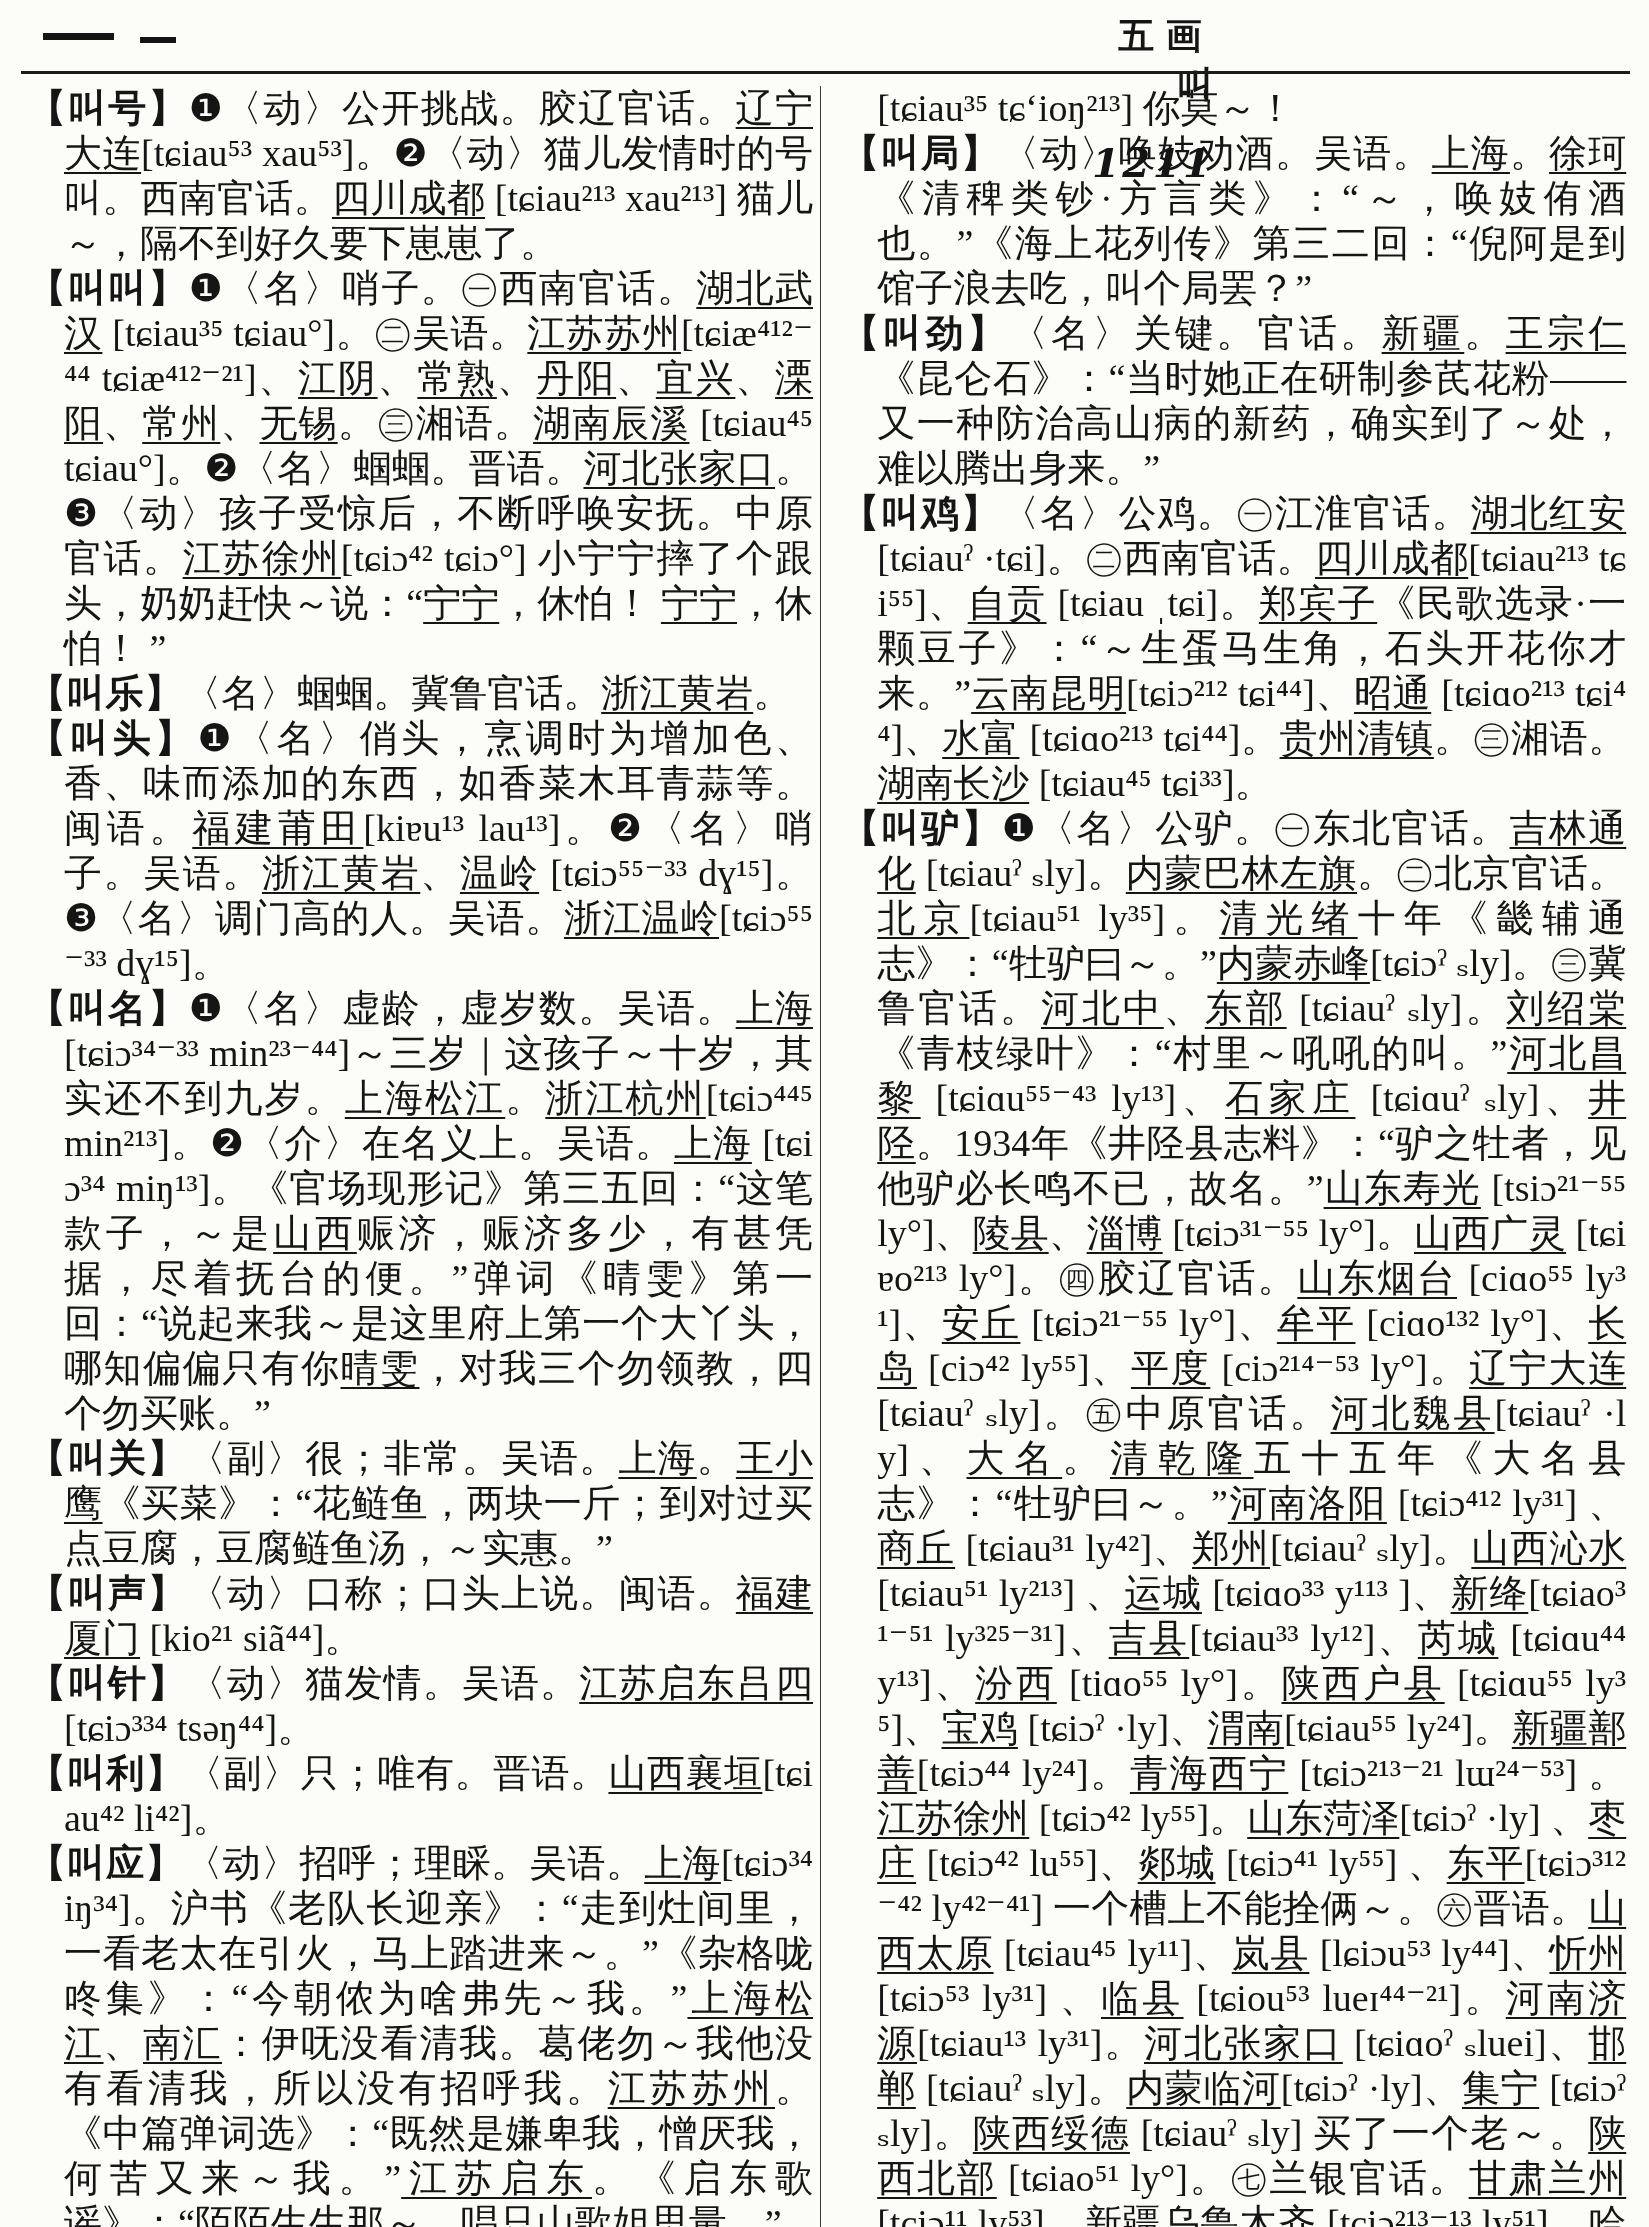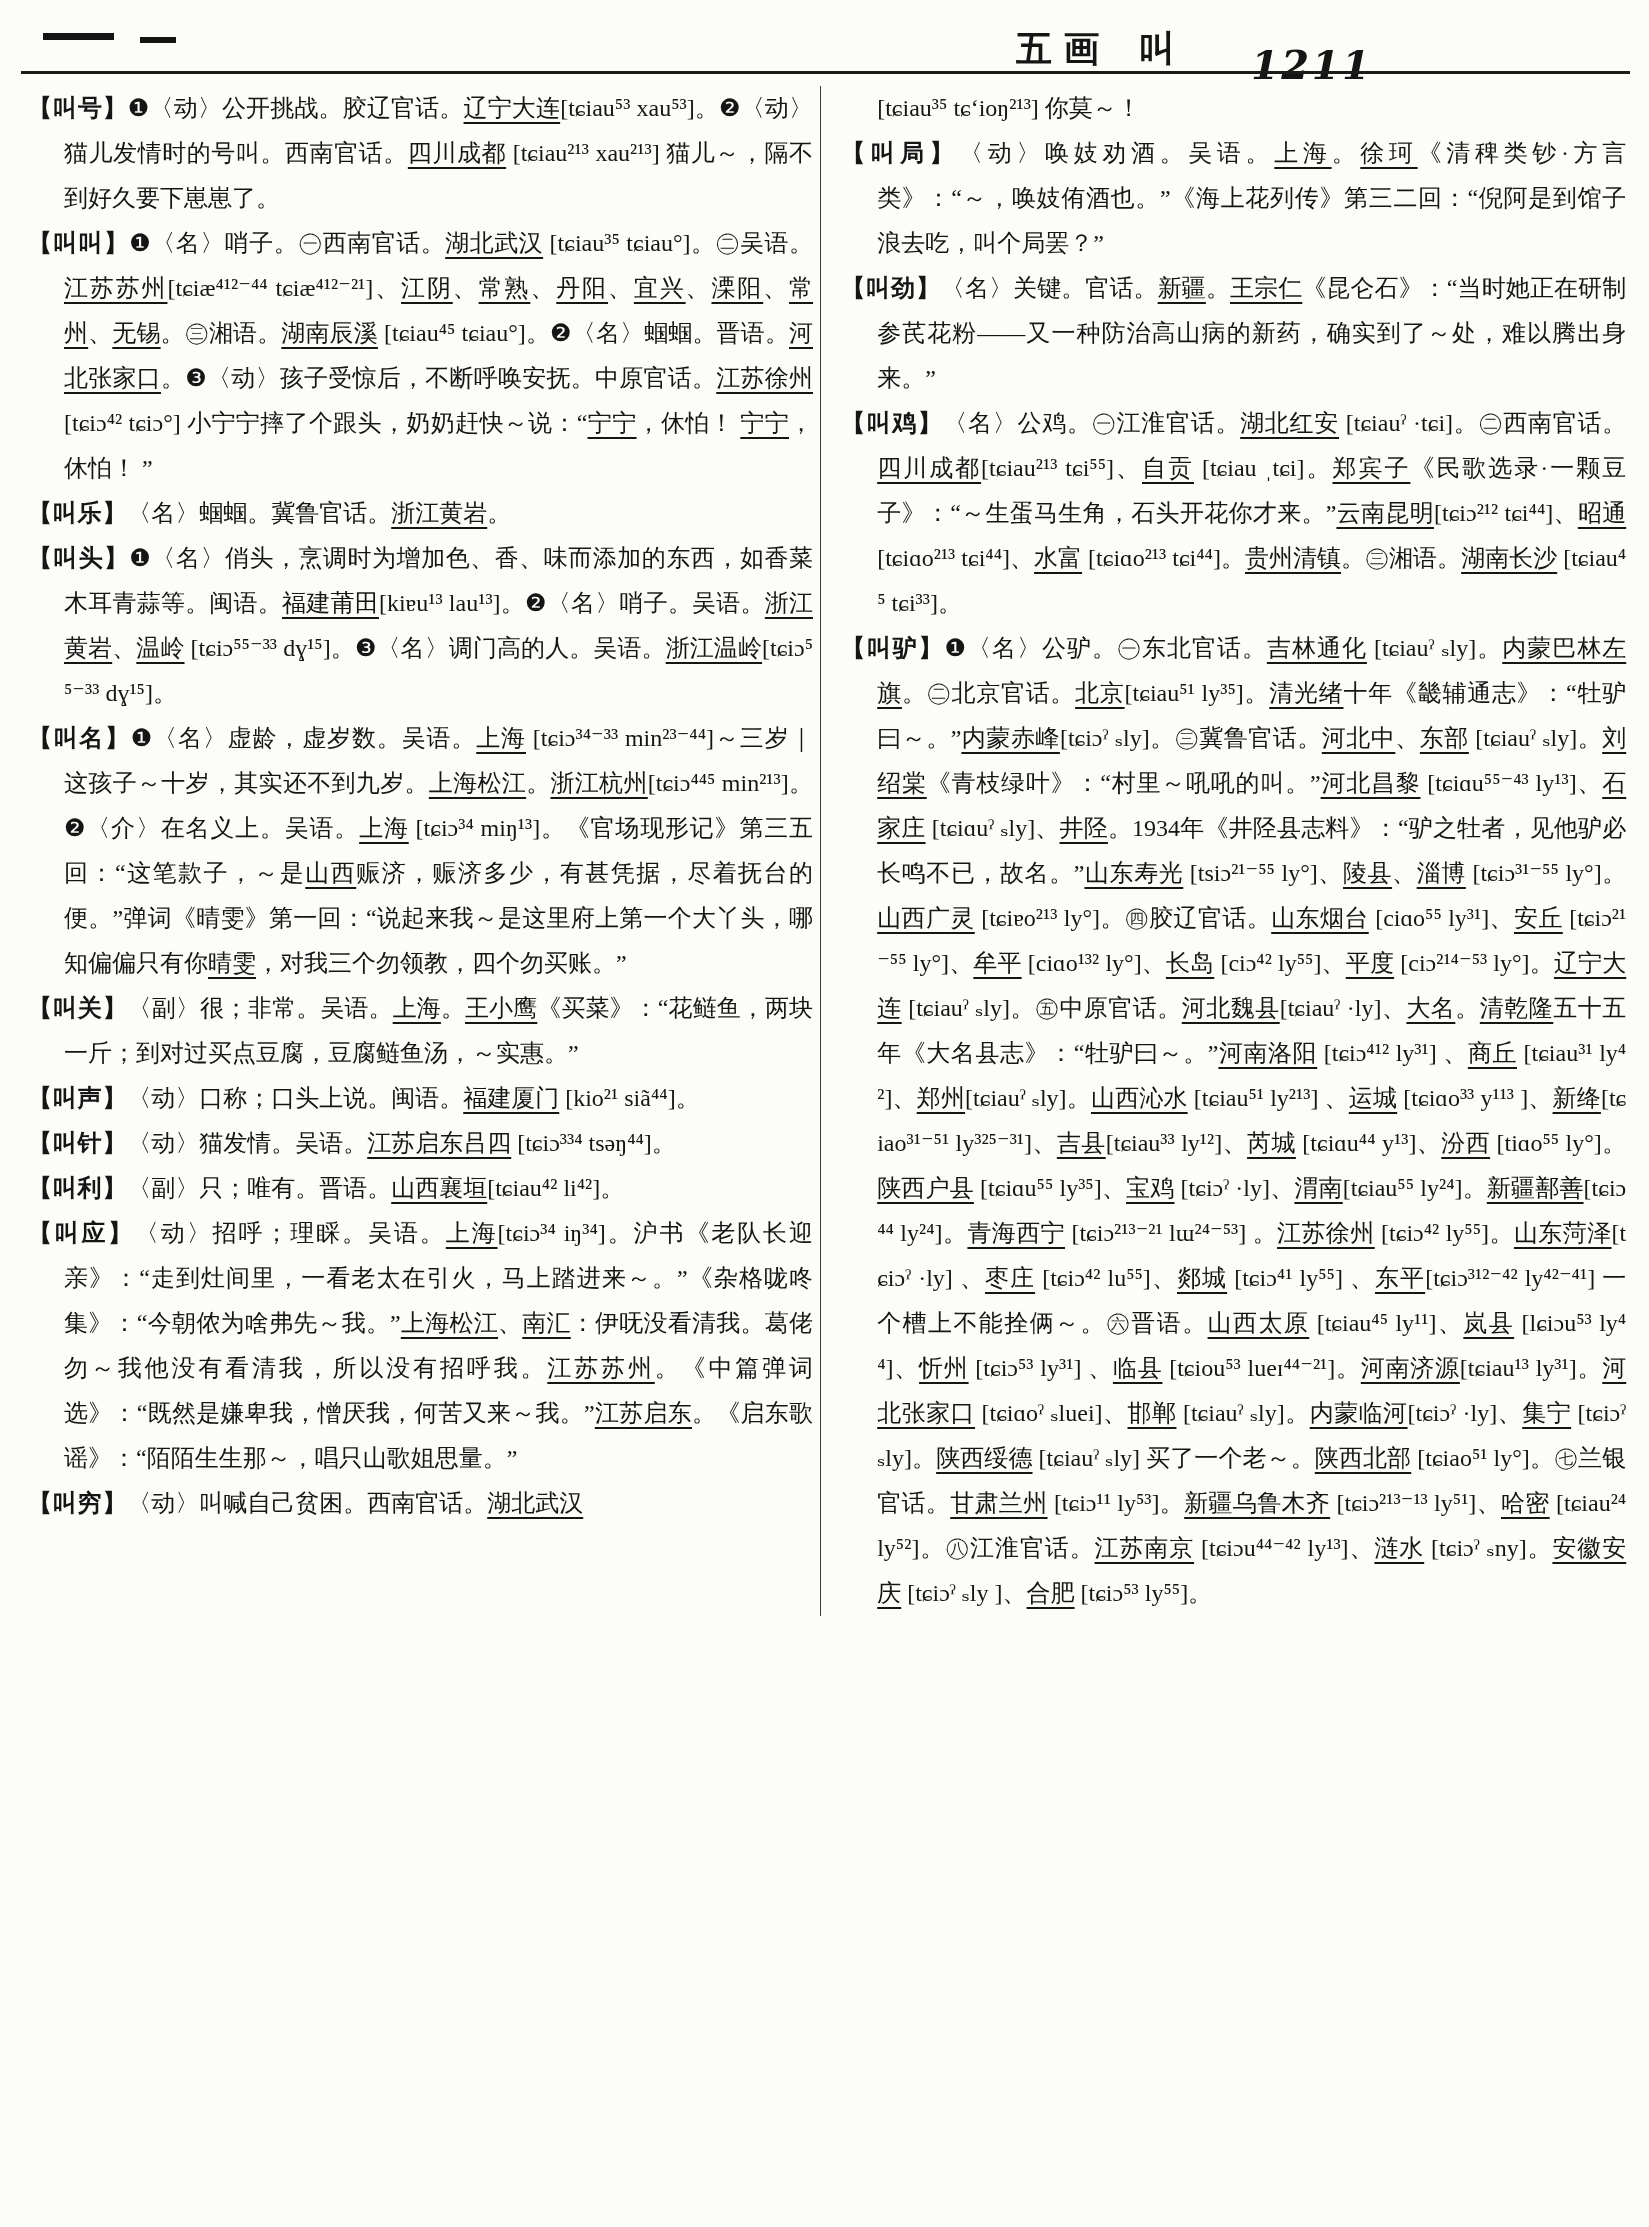--- a/index.html
+++ b/index.html
@@ -1,29 +1,29 @@
 <!DOCTYPE html>
 <html style="font-size:13.2px"><head>
 <meta charset="utf-8">
 <style>
   html,body{margin:0;padding:0;background:#d8d8d4;}
   .page{position:relative;width:1650px;height:2227px;background:#fcfcf9;color:#151515;
         font-family:"Liberation Serif","DejaVu Serif",serif;overflow:hidden;}
   .artifact{position:absolute;background:#141414;}
   .hdr{position:absolute;top:11.5px;left:0;width:1650px;height:53px;}
-  .hdr-inner{position:absolute;left:1016px;top:0;display:flex;align-items:center;}
+  .hdr-inner{position:absolute;left:1016px;top:0;display:flex;align-items:flex-end;flex-direction:column;}
   .hdr-sec{font-size:36px;font-weight:bold;letter-spacing:11.5px;}
   .hdr-char{font-size:36px;font-weight:bold;margin-left:28px;}
   .hdr-page{font-size:40px;font-weight:bold;font-style:italic;margin-left:76px;letter-spacing:2.5px;
             font-family:"DejaVu Serif","Liberation Serif",serif;margin-top:29px;}
   .rule{position:absolute;top:71px;left:21.4px;width:1609px;height:2.5px;background:#1b1b1b;}
   .columns{position:absolute;top:86px;left:28px;width:1604px;display:flex;align-items:stretch;}
   .col{width:785px;}
   .divider{width:1.6px;background:#3a3a3a;margin-left:6.6px;margin-right:20px;}
-  p.entry{margin:0;font-size:24px;line-height:45px;text-align:justify;
+  p.entry{margin:0;font-size:38px;line-height:45px;text-align:justify;
           padding-left:36px;text-indent:-36px;word-break:break-all;}
   p.cont{text-indent:0;}
   .hw{font-weight:bold;letter-spacing:0.8px;}
   .bd u{text-decoration-thickness:2.1px;text-underline-offset:5.8px;}
 </style>
 </head>
 <body>
 
 <div class="page">
 

